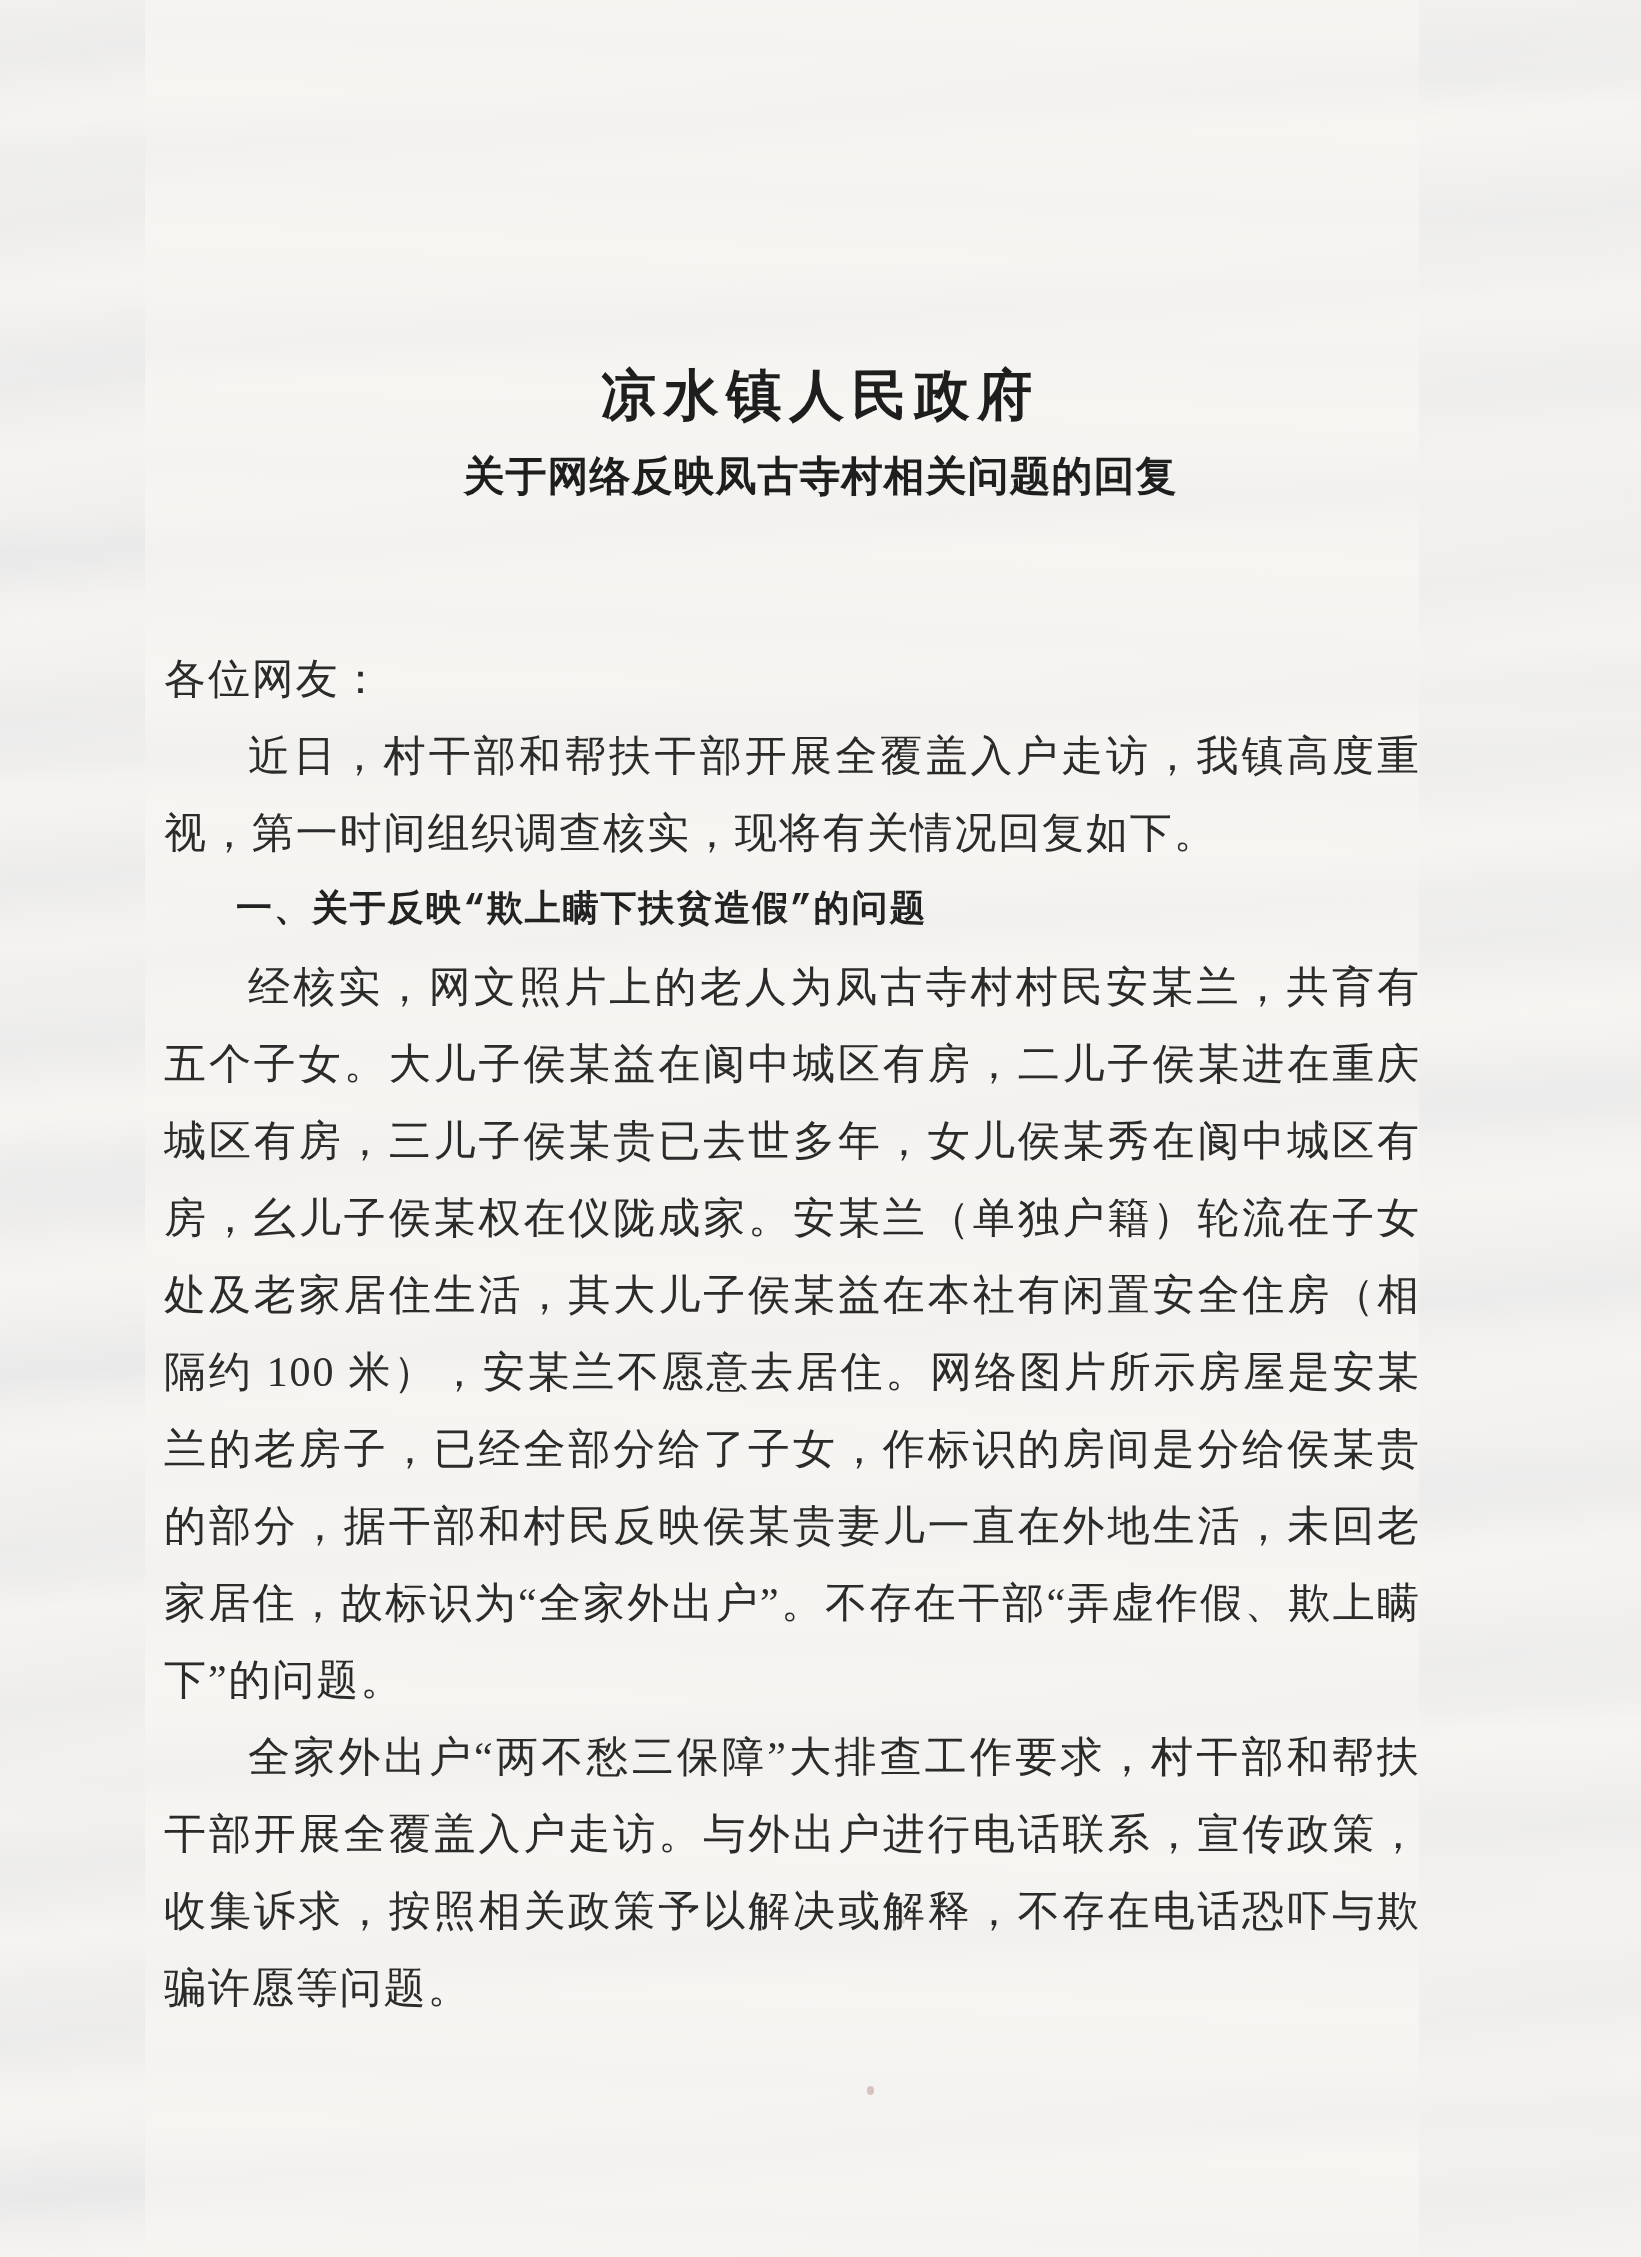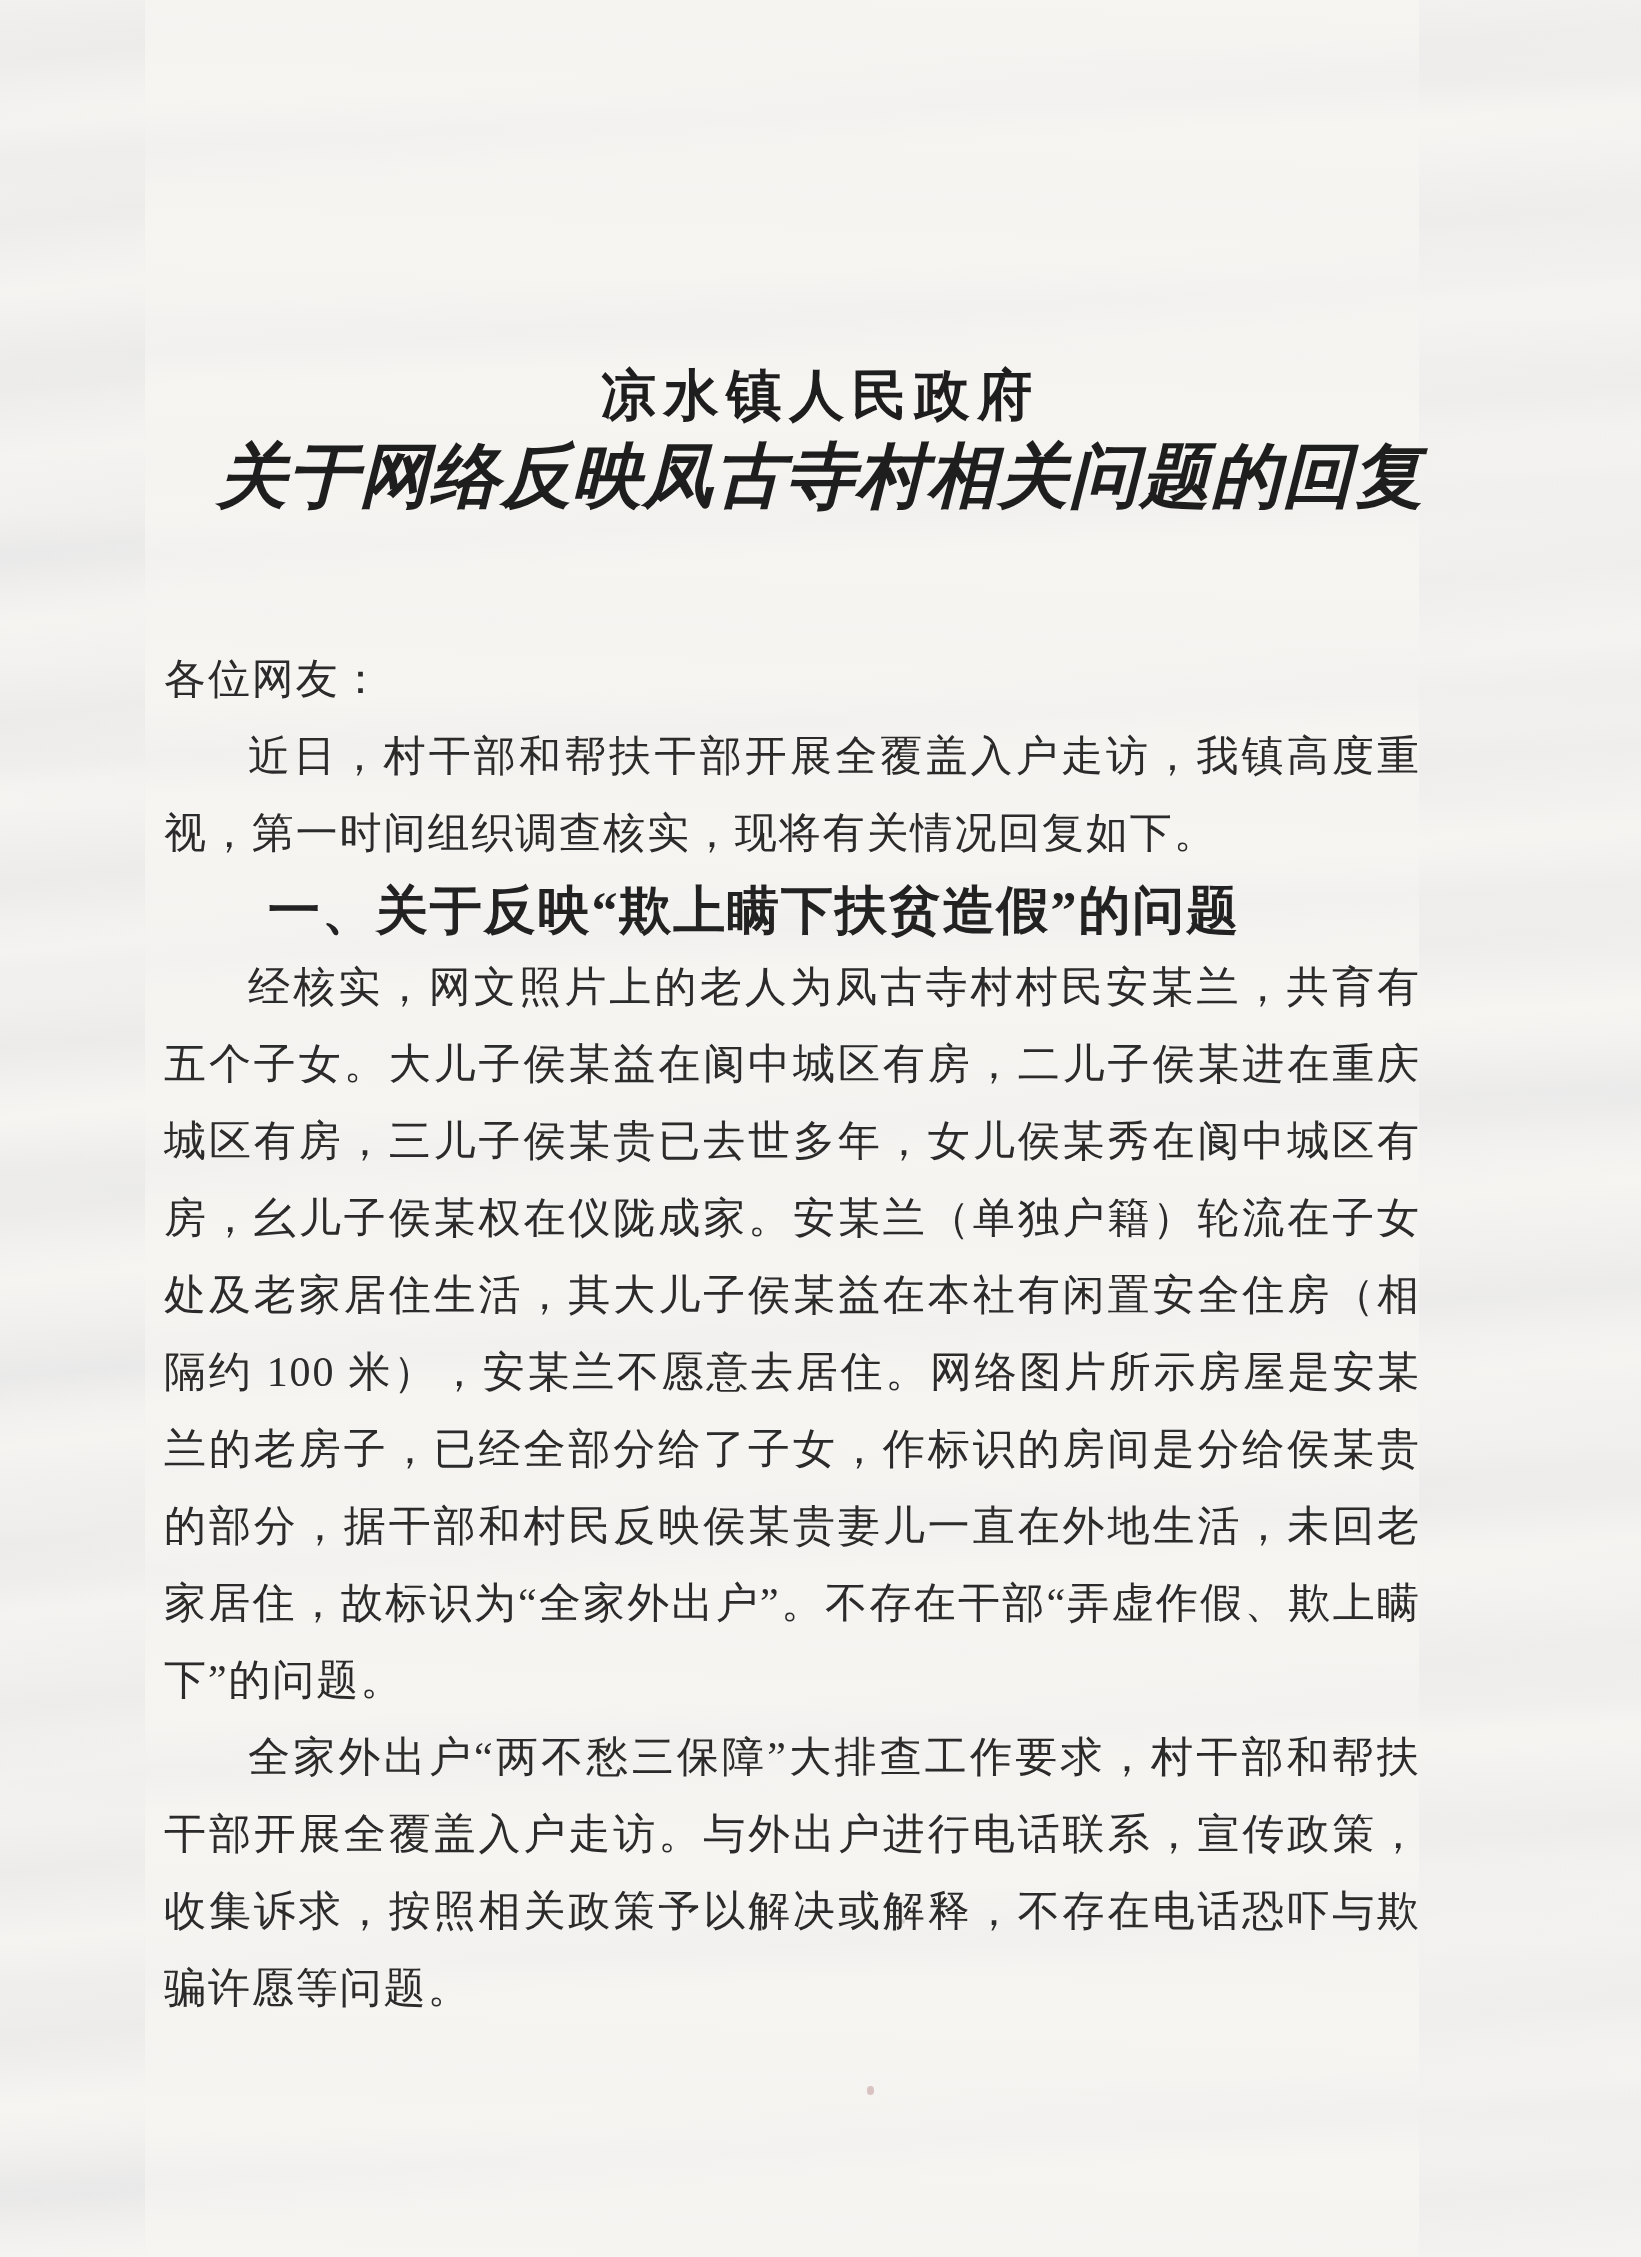--- a/index.html
+++ b/index.html
@@ -73,23 +73,22 @@
     text-align: center;
     font-weight: 700;
     color: var(--title-ink);
     line-height: 81px;
   }
   .title-line-1 {
     font-size: 55px;
     letter-spacing: 7.7px;
   }
   .title-line-2 {
-    font-size: 70px;
+    font-size: 41px;
     letter-spacing: 1px;
-    font-style: italic;
   }
 
   .body-block {
     position: absolute;
     top: 641px;
     left: 164px;
     width: 1257px;
     font-size: 42px;
     line-height: 77px;
     letter-spacing: 1.9px;
@@ -99,23 +98,23 @@
     margin: 0;
   }
   .salutation {
     text-indent: 0;
   }
   .para {
     text-indent: 2em;
   }
   .section-heading {
     text-indent: 2em;
-    font-family: Liberation Serif, serif;
+    font-family: Liberation Mono, monospace;
     font-weight: 700;
-    font-size: 52px;
+    font-size: 36px;
     color: var(--heading-ink);
   }
 </style>
 </head>
 <body>
 
 <div class="page">
 
   <div class="scan-texture"></div>
   <div class="edge-shade-left"></div>

